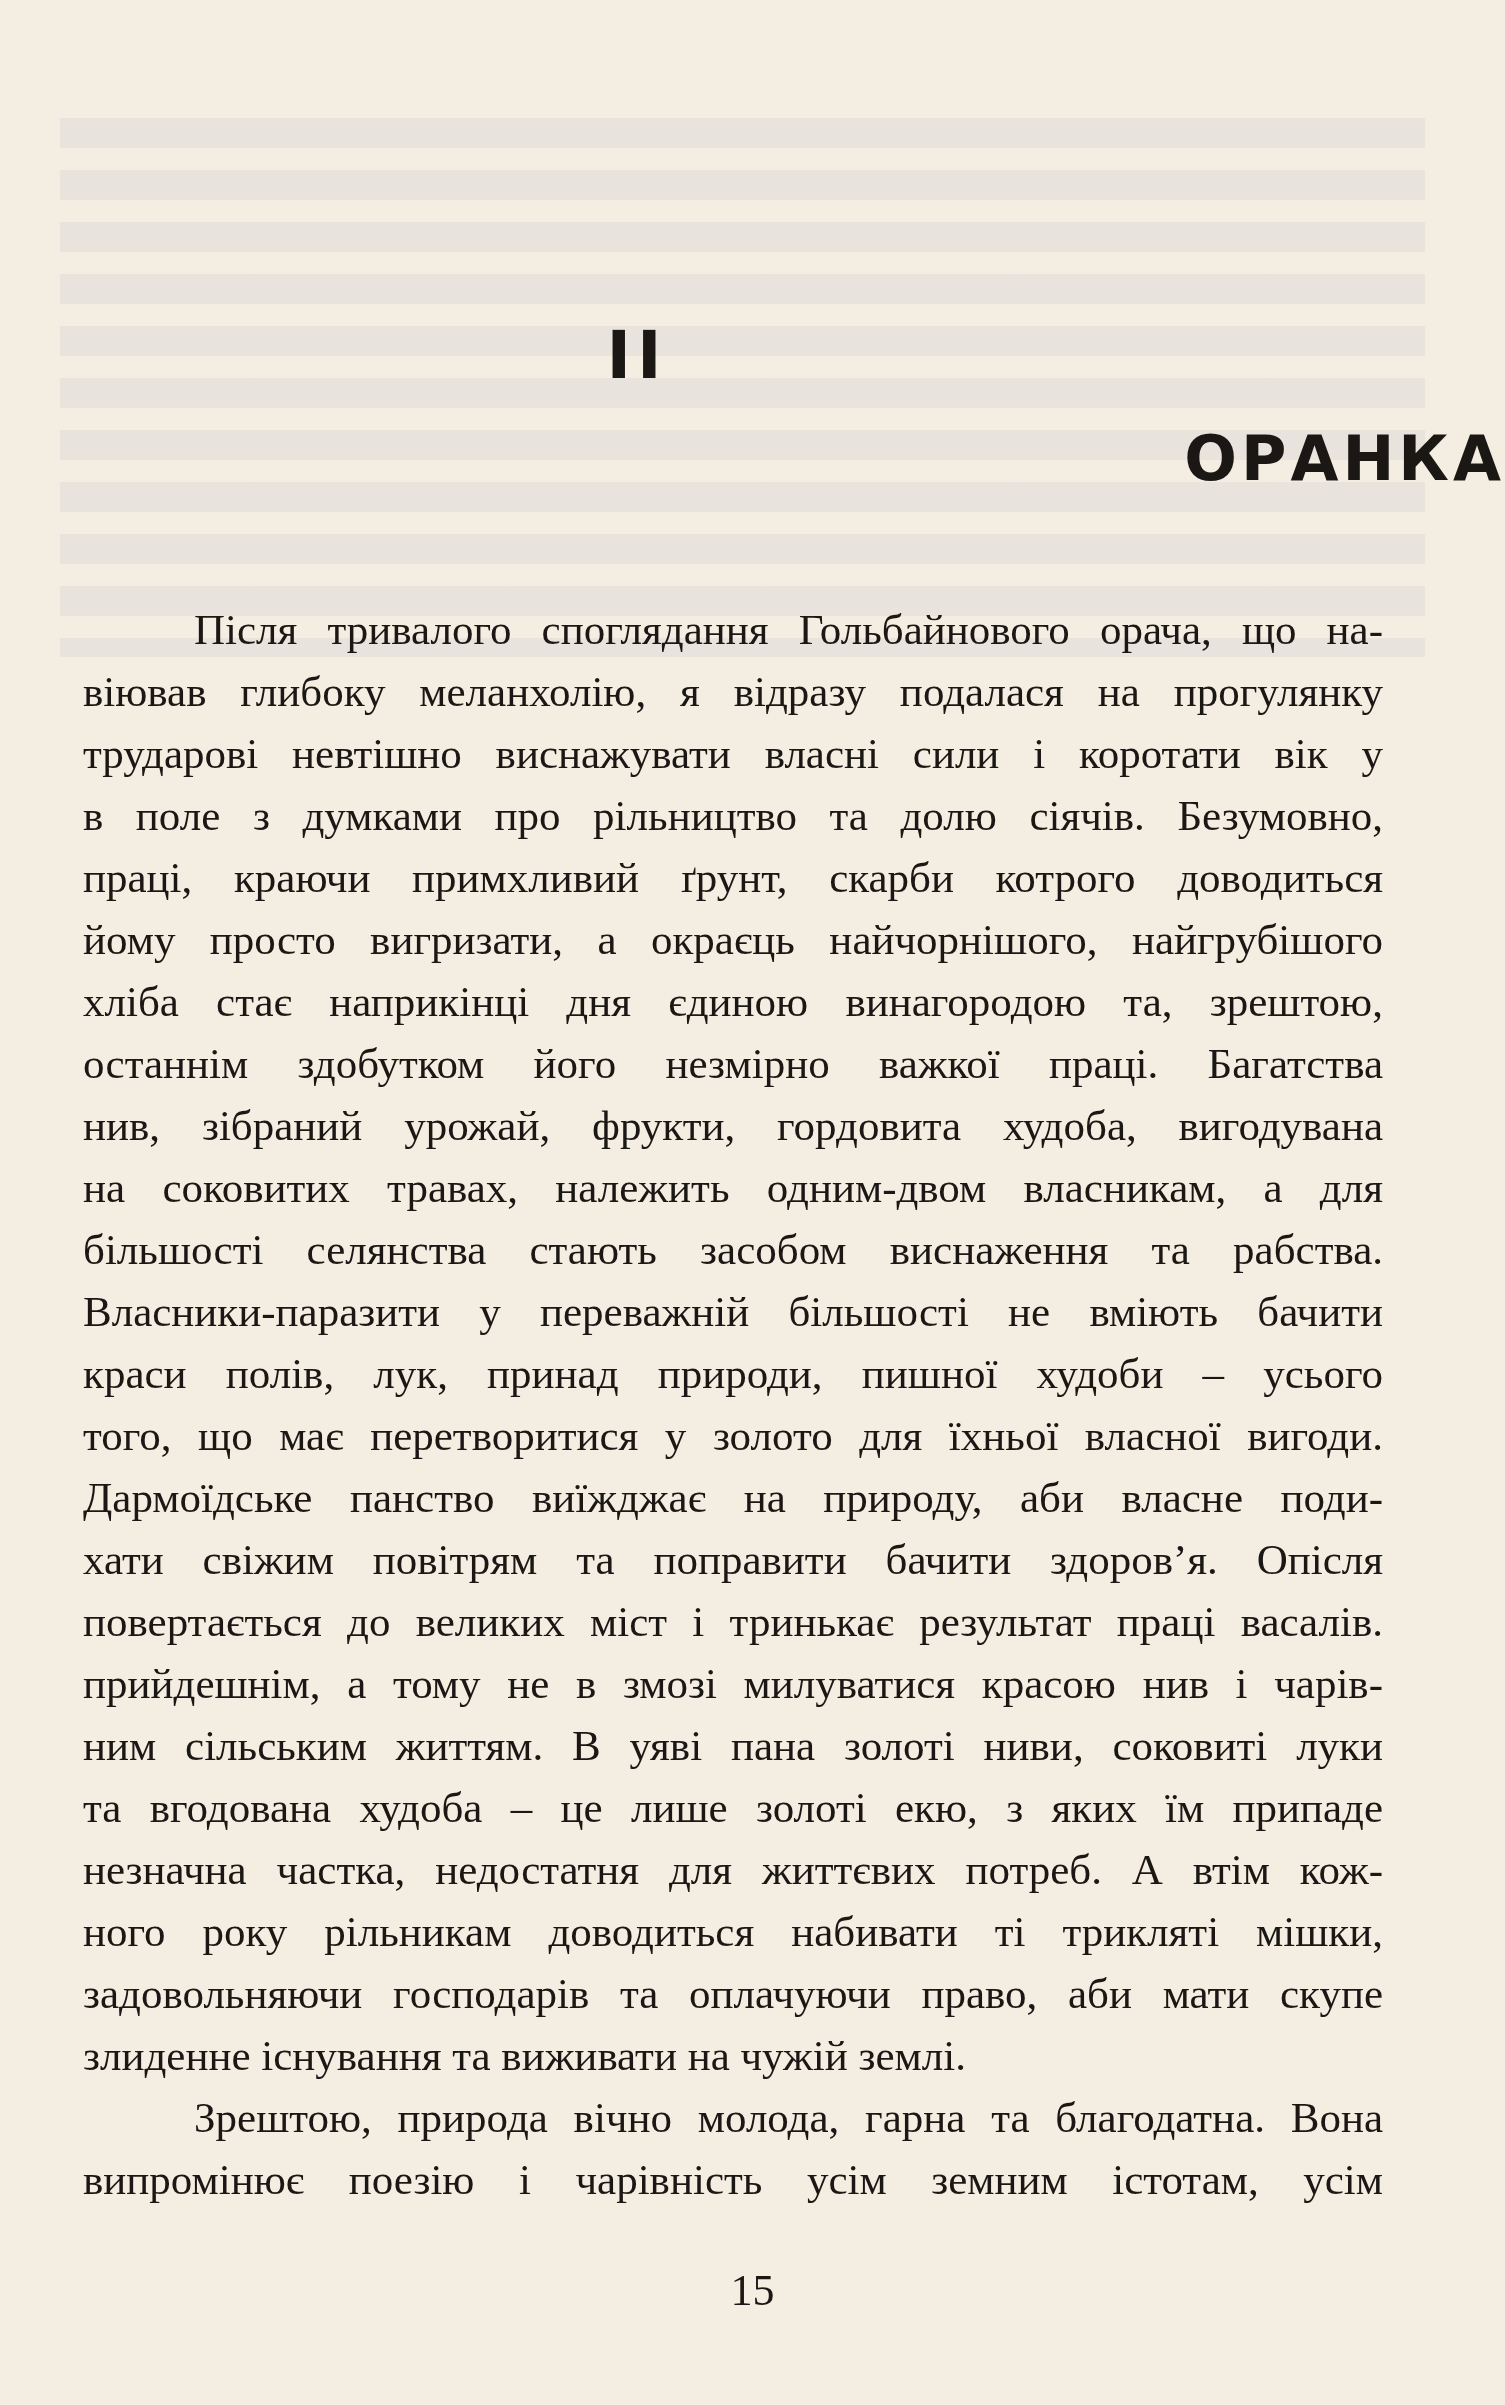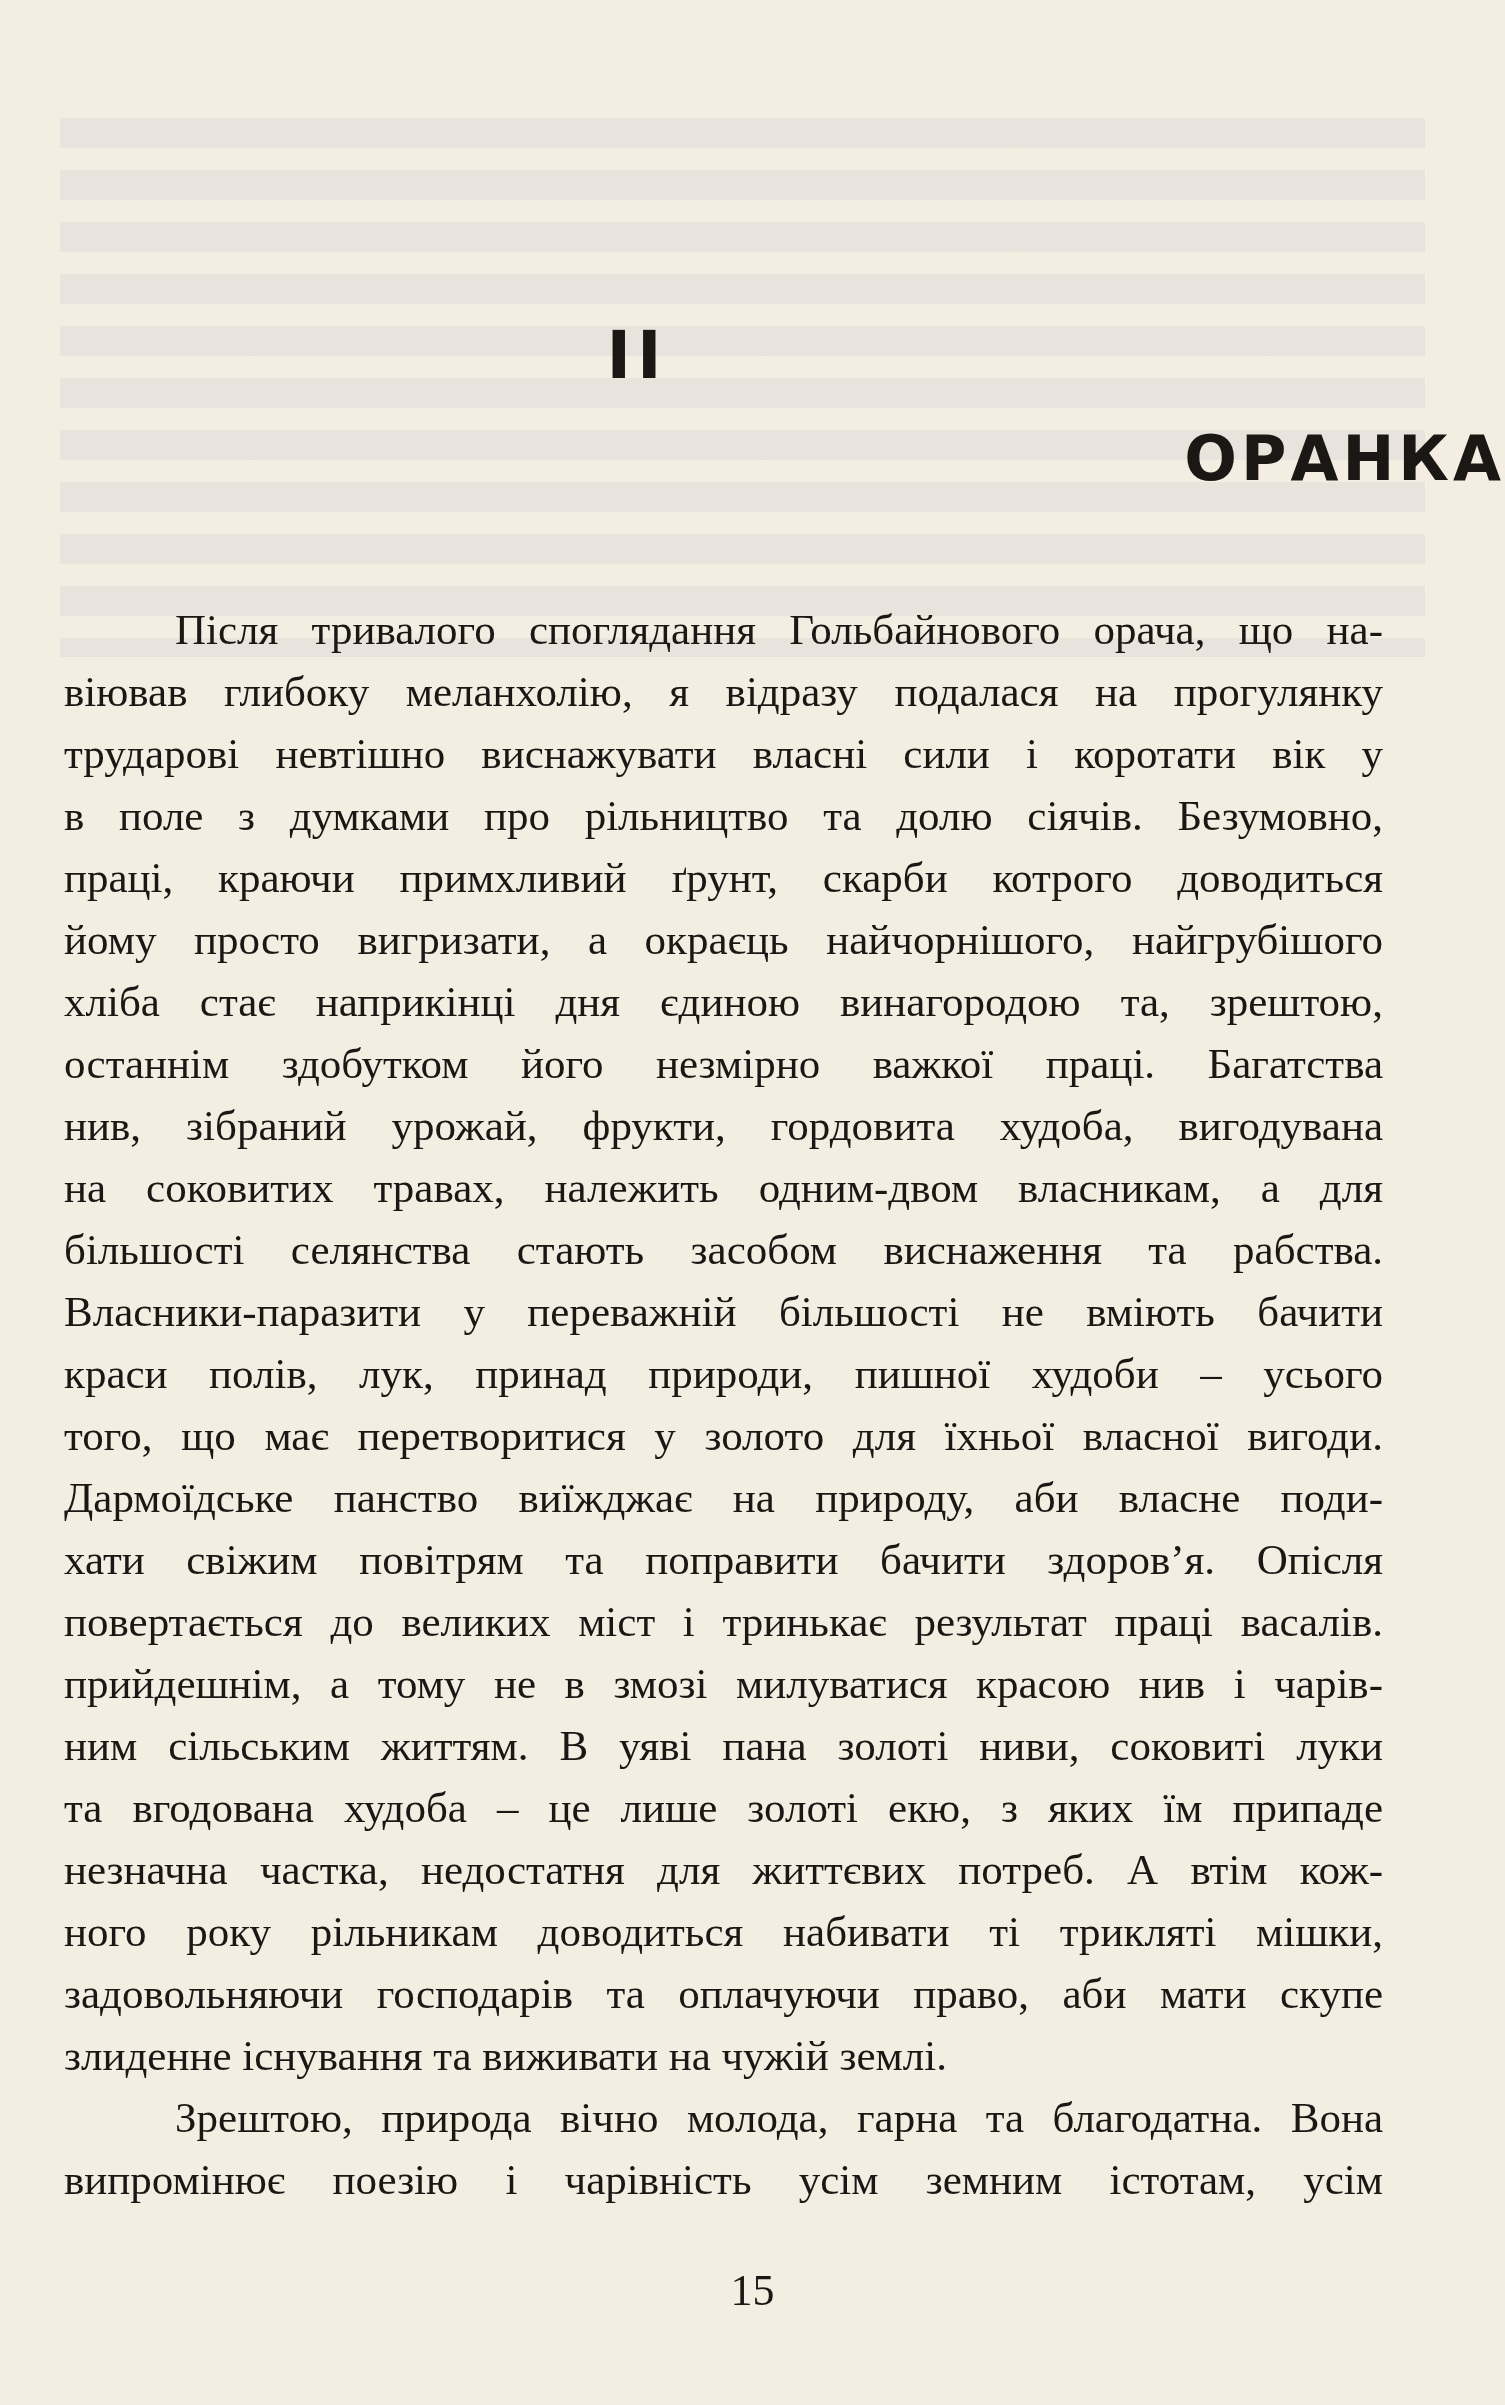--- a/index.html
+++ b/index.html
@@ -63,20 +63,21 @@
       width: 1319px;
     }
     .line {
       display: block;
       height: 62px;
       line-height: 62px;
       font-size: 43px;
       white-space: nowrap;
       text-align: justify;
       text-align-last: justify;
+      margin-left: 19px;
     }
     .line.indent {
       padding-left: 111px;
     }
     .line.last {
       text-align-last: left;
     }
     .page-number {
       position: absolute;
       top: 2269px;

